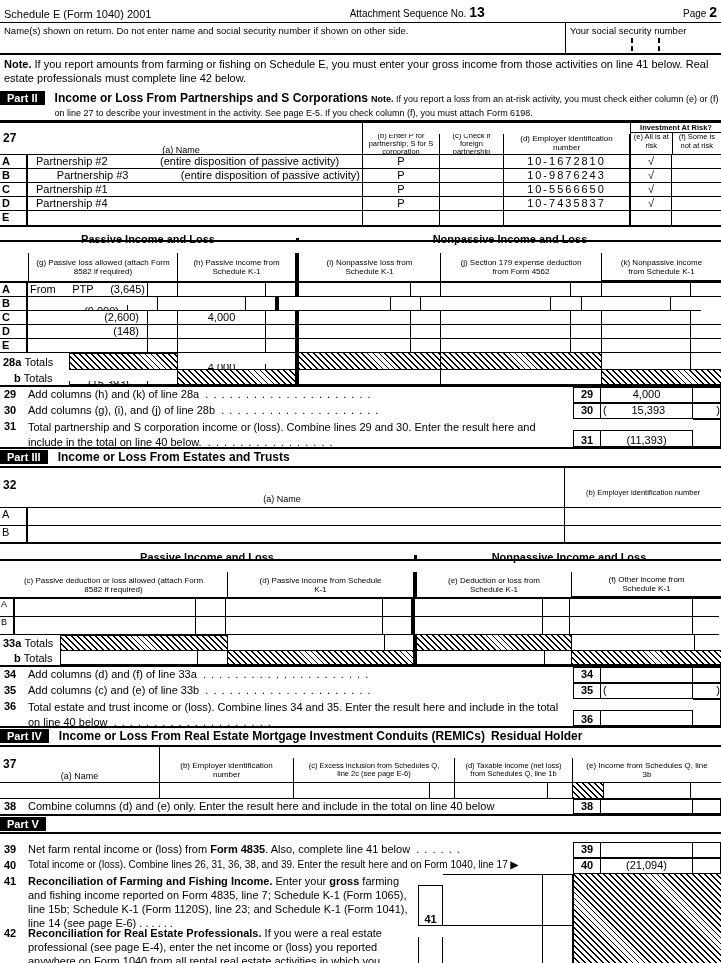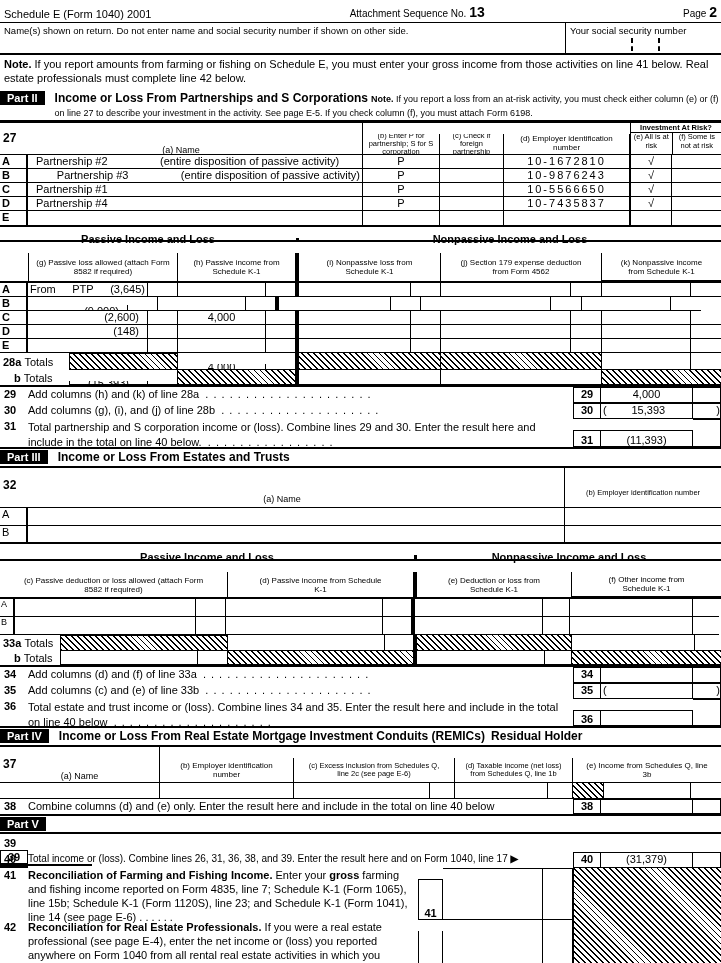--- a/index.html
+++ b/index.html
@@ -422,32 +422,32 @@
     <span class="sr-text"><span>Combine columns (d) and (e) only. Enter the result here and include in the total on line 40 below</span></span>
     <span class="sr-box">38</span>
     <span class="sr-amt"></span>
     <span class="sr-cents"></span>
   </div>
 
   <div class="partbar">
     <span class="chip">Part V</span>
   </div>
 
-  <div class="sumrow" style="height:16px; margin-top:2px;flex-direction:column;">
+  <div class="sumrow" style="height:16px; margin-top:8px;">
     <span class="sr-num">39</span>
     <span class="sr-text"><span>Net farm rental income or (loss) from </span><span class="b">Form 4835</span><span>. Also, complete line 41 below</span>&nbsp;&nbsp;<span class="dots">.    .    .    .    .    .</span></span>
     <span class="sr-box">39</span>
     <span class="sr-amt"></span>
     <span class="sr-cents"></span>
   </div>
   <div class="sumrow" style="height:16px;">
     <span class="sr-num">40</span>
     <span class="sr-text" style="font-size:10px;"><span>Total income or (loss). Combine lines 26, 31, 36, 38, and 39. Enter the result here and on Form 1040, line 17</span>&nbsp;<span class="b">▶</span></span>
     <span class="sr-box">40</span>
-    <span class="sr-amt">(31,379)</span>
+    <span class="sr-amt">(21,094)</span>
     <span class="sr-cents"></span>
   </div>
 
   <div class="row">
     <div style="width:573px;">
       <div class="row" style="height:52px;">
         <div style="width:418px; display:flex;">
           <span class="sr-num">41</span>
           <span class="wrap" style="flex:1; line-height:1.25; padding-top:1px;">
             <span class="b">Reconciliation of Farming and Fishing Income.</span><span> Enter your </span><span class="b">gross</span><span> farming and fishing income reported on Form 4835, line 7; Schedule K-1 (Form 1065), line 15b; Schedule K-1 (Form 1120S), line 23; and Schedule K-1 (Form 1041), line 14 (see page E-6)  .    .    .    .    .    .</span>

